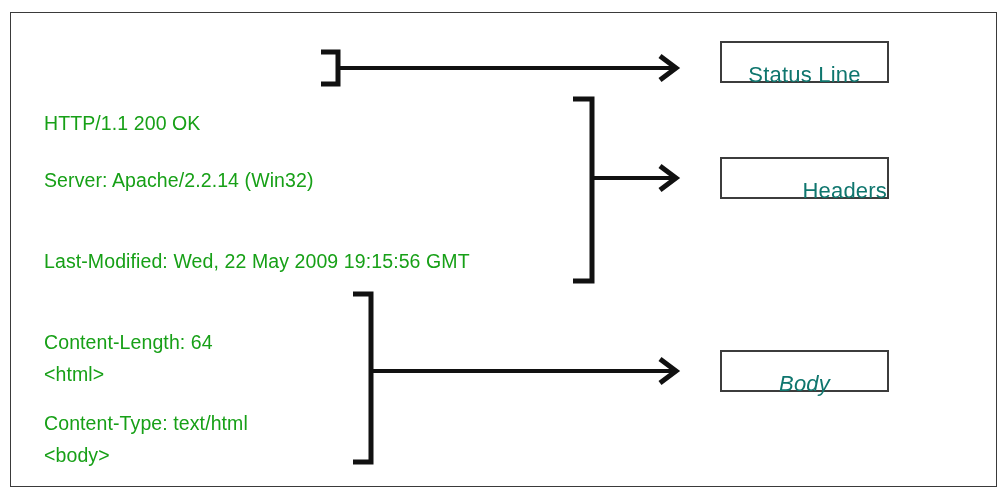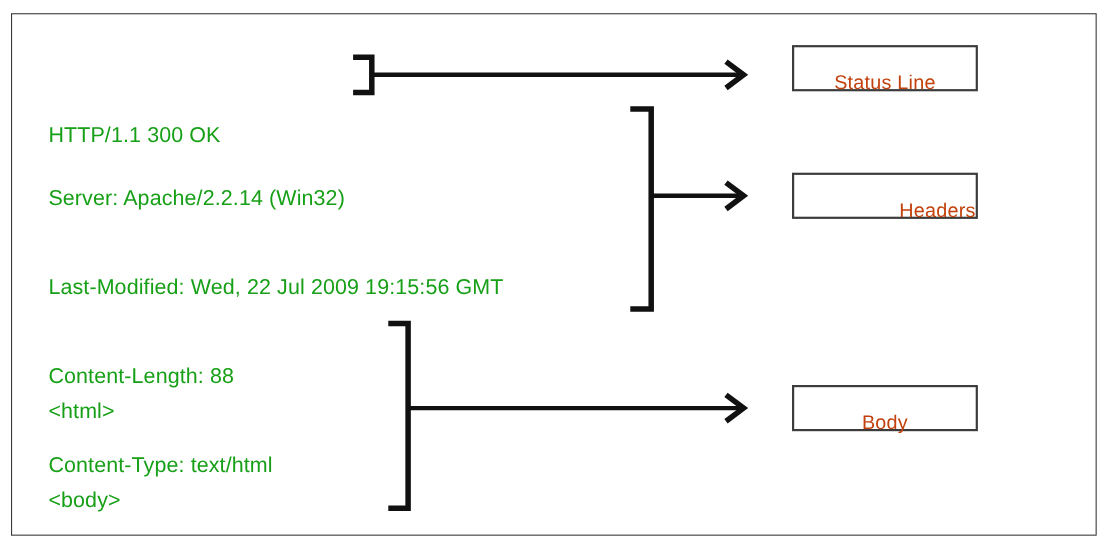--- a/index.html
+++ b/index.html
@@ -57,44 +57,44 @@
     width: 169px;
     height: 42px;
     border: 2px solid #3c3c3c;
     box-sizing: border-box;
     background: #ffffff;
     display: flex;
     align-items: center;
     justify-content: center;
   }
   .label-box .label-text {
-    color: #c2410c;
-    font-size: 18px;
+    color: #0f766e;
+    font-size: 22px;
     letter-spacing: 0.2px;
     margin-top: 26px;
   }
   #box-status-line { top: 41px; }
   #box-headers     { top: 157px; justify-content: flex-end; }
-  #box-body        { top: 350px; }
+  #box-body        { top: 350px; font-style: italic; }
 </style>
 </head>
 <body>
 
 <div id="canvas">
 
   <div id="frame"></div>
 
   <div class="msg-block" id="status-line-text">
-    <span class="msg-line">HTTP/1.1 300 OK</span>
+    <span class="msg-line">HTTP/1.1 200 OK</span>
   </div>
 
   <div class="msg-block" id="headers-text">
     <span class="msg-line">Server: Apache/2.2.14 (Win32)</span>
-    <span class="msg-line">Last-Modified: Wed, 22 Jul 2009 19:15:56 GMT</span>
-    <span class="msg-line">Content-Length: 88</span>
+    <span class="msg-line">Last-Modified: Wed, 22 May 2009 19:15:56 GMT</span>
+    <span class="msg-line">Content-Length: 64</span>
     <span class="msg-line">Content-Type: text/html</span>
     
   </div>
 
   <div class="msg-block" id="body-text">
     <span class="msg-line">&lt;html&gt;</span>
     <span class="msg-line">&lt;body&gt;</span>
     
     
     

